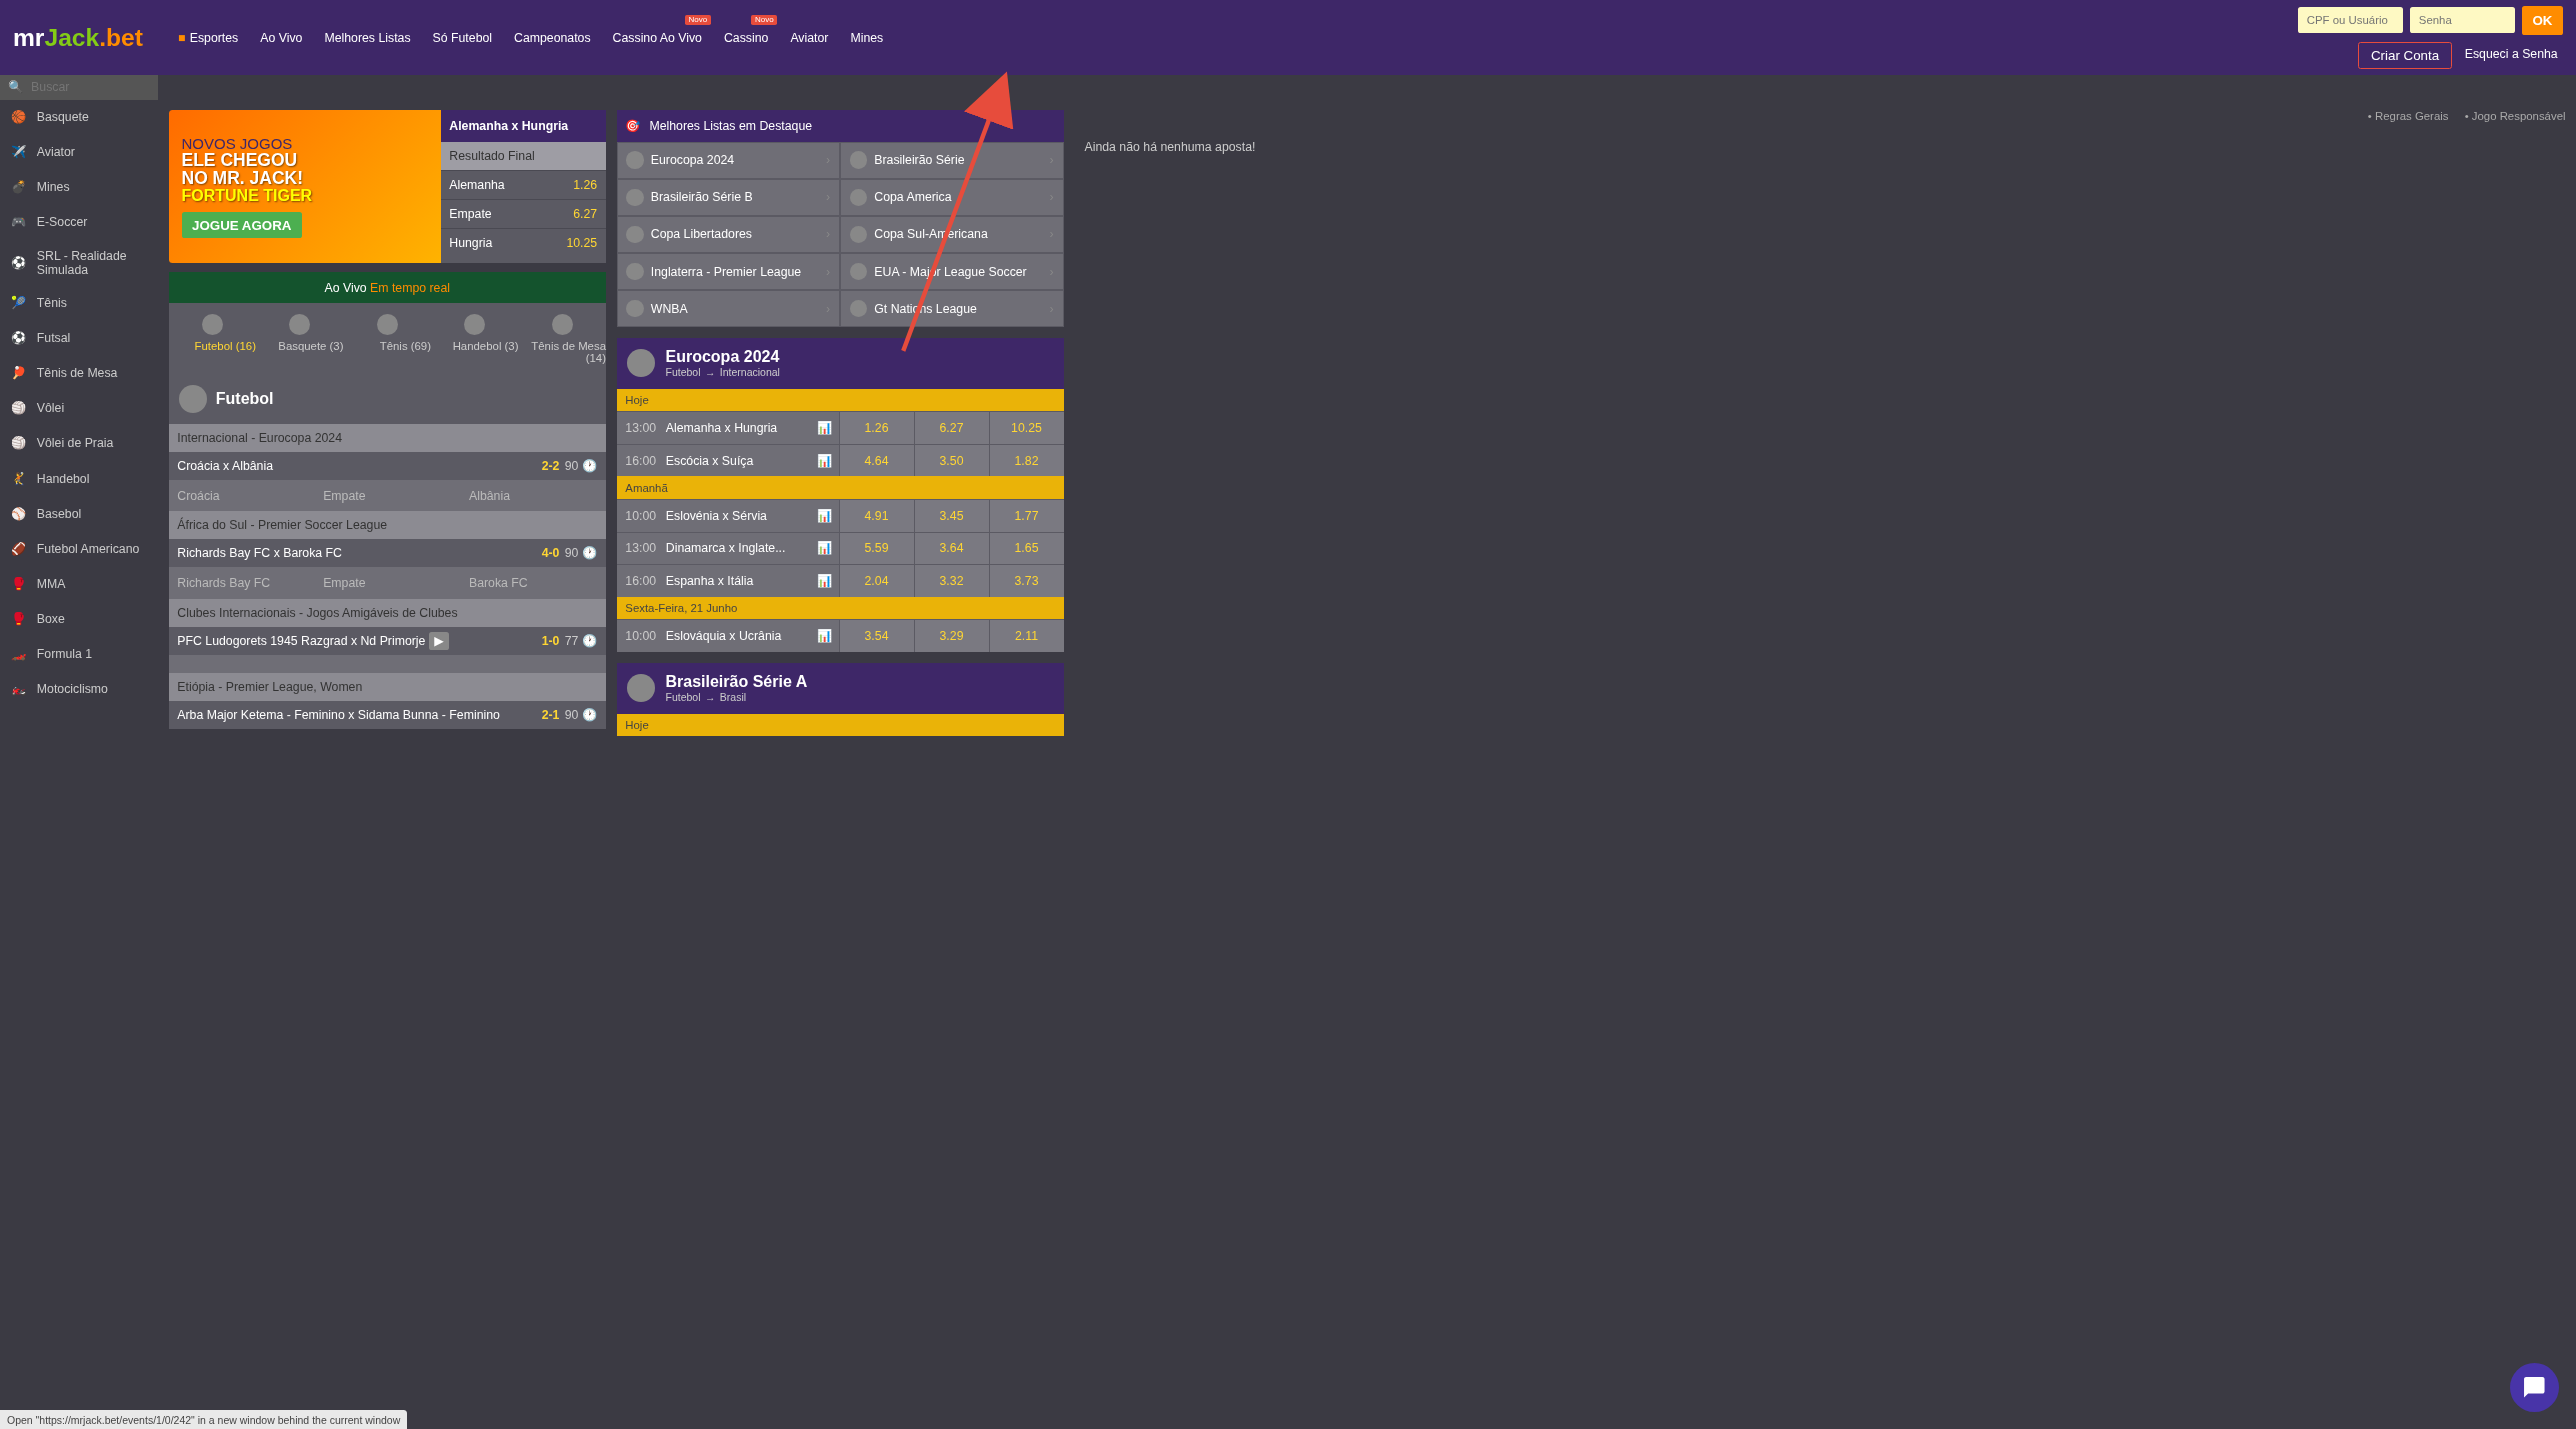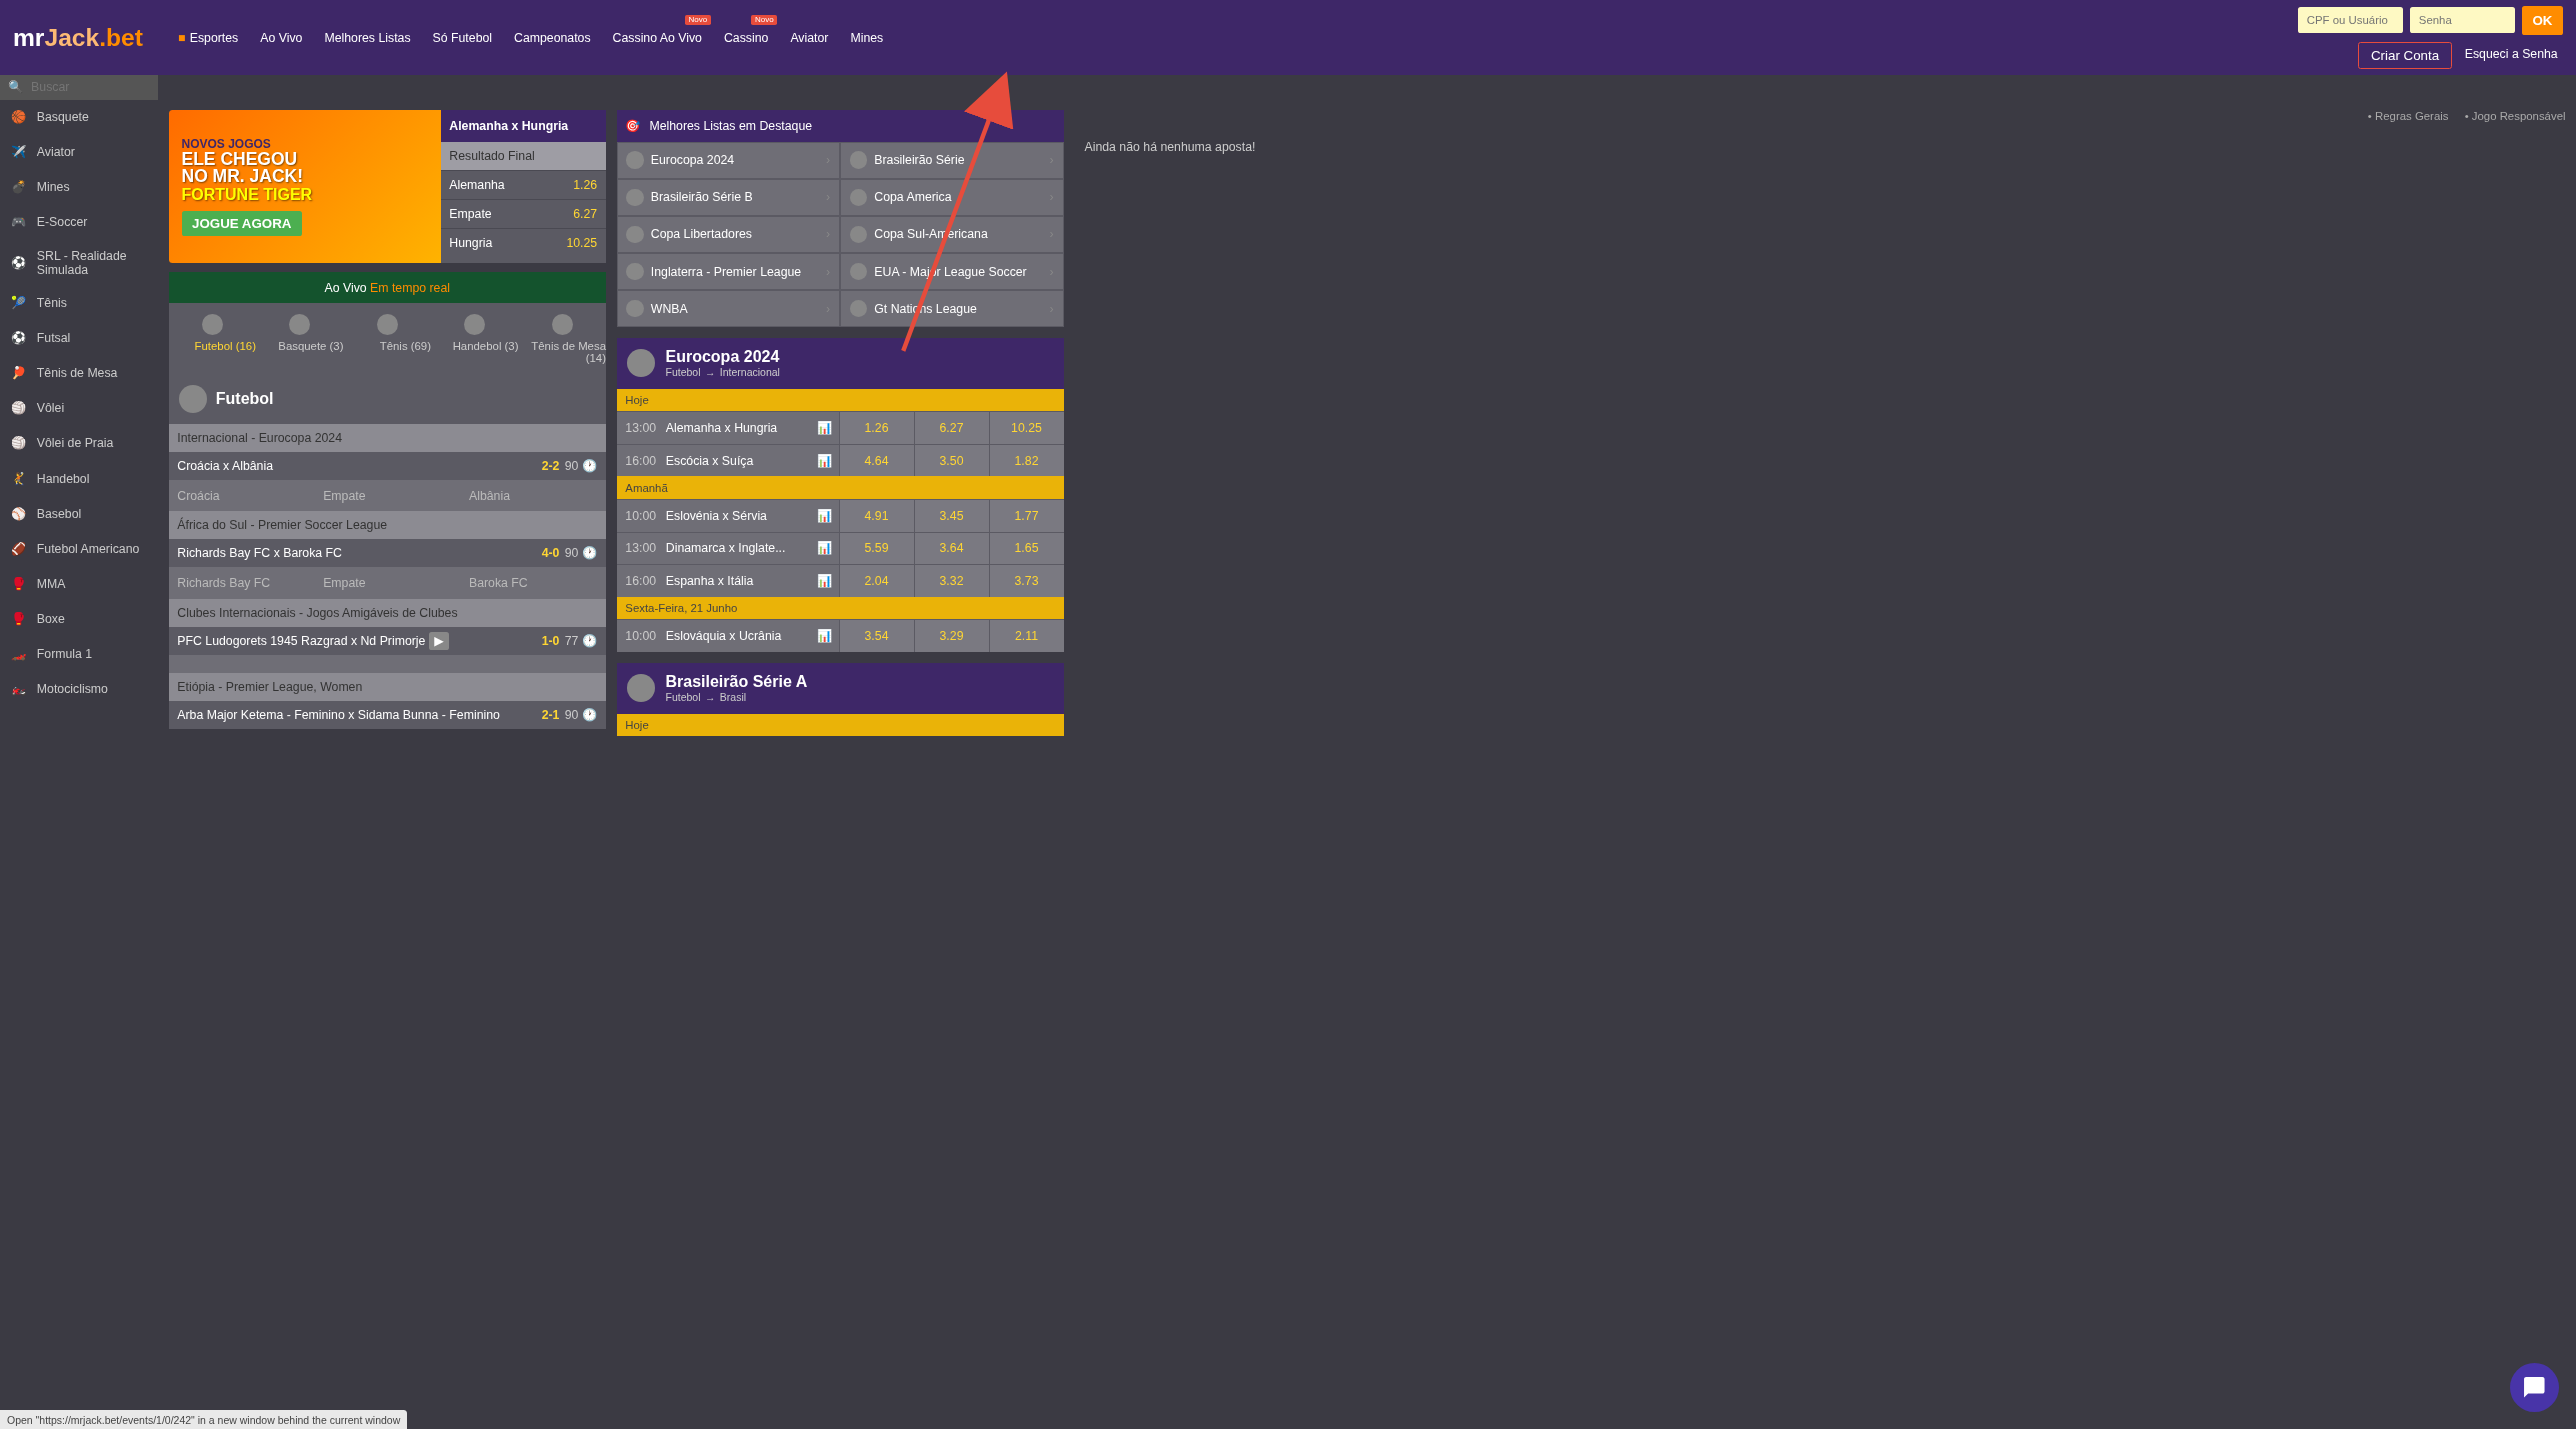--- a/index.html
+++ b/index.html
@@ -2,21 +2,21 @@
 <html style="font-size:14px"><head>
   <meta charset="utf-8">
   <style>
     * { margin: 0; padding: 0; box-sizing: border-box; font-family: Arial, sans-serif; }
     body { background: #3b3a43; color: #fff; font-size: 12.3px; }
     
     
     .header { background: #3e2768; height: 75px; display: flex; align-items: center; padding: 0 13px; }
     .logo { font-size: 24.6px; font-weight: bold; margin-right: 35px; }
     .logo-mr { color: #fff; }
-    .logo-jack { color: #fdba74; }
+    .logo-jack { color: #84cc16; }
     .logo-dot { color: #ff8c00; }
     .logo-bet { color: #ff8c00; }
     .nav { display: flex; gap: 22px; flex: 1; }
     .nav-item { color: #fff; cursor: pointer; position: relative; }
     .nav-item.active::before { content: "■"; color: #ff8c00; margin-right: 4.4px; }
     .badge-novo { position: absolute; top: -16px; right: -8.8px; background: #e74c3c; color: #fff; font-size: 8px; padding: 0.9px 3.5px; border-radius: 1.8px; }
     .login-area { display: flex; flex-direction: column; gap: 7px; }
     .login-row1 { display: flex; gap: 7px; align-items: center; }
     .login-row2 { display: flex; gap: 7px; justify-content: flex-end; }
     .login-input { padding: 7px 8.8px; border: none; border-radius: 2.6px; width: 105px; background: #fef9c3; font-size: 11.4px; }
@@ -44,21 +44,21 @@
     .rules-links span { cursor: pointer; margin-left: 13px; }
     .rules-links span::before { content: "• "; }
     .caderneta { text-align: center; color: #ff8c00; font-size: 13px; position: relative; display: inline-block; }
     .caderneta-badge { background: #ff8c00; color: #fff; border-radius: 50%; width: 14px; height: 14px; font-size: 8.8px; display: inline-flex; align-items: center; justify-content: center; margin-left: 2.6px; }
     .caderneta-wrap { text-align: right; margin-bottom: 17.5px; }
     .no-bets { text-align: left; color: #ccc; }
     
     
     .promo-row { display: flex; gap: 0; margin-bottom: 8.8px; }
     .promo-img { width: 272px; height: 153px; background: linear-gradient(135deg, #ff6b00, #ffb300); border-radius: 3.5px 0 0 3.5px; position: relative; overflow: hidden; display: flex; flex-direction: column; justify-content: center; padding: 13px; }
-    .promo-text1 { color: #3e2768; font-weight: bold; font-size: 12px; }
+    .promo-text1 { color: #3e2768; font-weight: normal; font-size: 15px; }
     .promo-text2 { color: #fff; font-weight: bold; font-size: 17.5px; text-shadow: 0.9px 0.9px 1.8px rgba(0,0,0,0.5); line-height: 1; }
     .promo-text3 { color: #ff0; font-weight: bold; font-size: 16px; text-shadow: 0.9px 0.9px 1.8px rgba(0,0,0,0.5); }
     .btn-jogar { background: #4caf50; color: #fff; border: none; padding: 5.3px 10.5px; border-radius: 2.6px; font-weight: bold; margin-top: 7px; align-self: flex-start; cursor: pointer; }
     .promo-odds { flex: 1; background: #5b5a63; }
     .promo-odds-header { background: #3e2768; padding: 8.8px; font-weight: bold; }
     .promo-odds-sub { background: #9e9da4; color: #333; padding: 7px 8.8px; }
     .promo-odd-row { padding: 7px 8.8px; display: flex; justify-content: space-between; border-top: 0.9px solid #4a4952; }
     .odd-value { color: #ffd633; }
     
     

